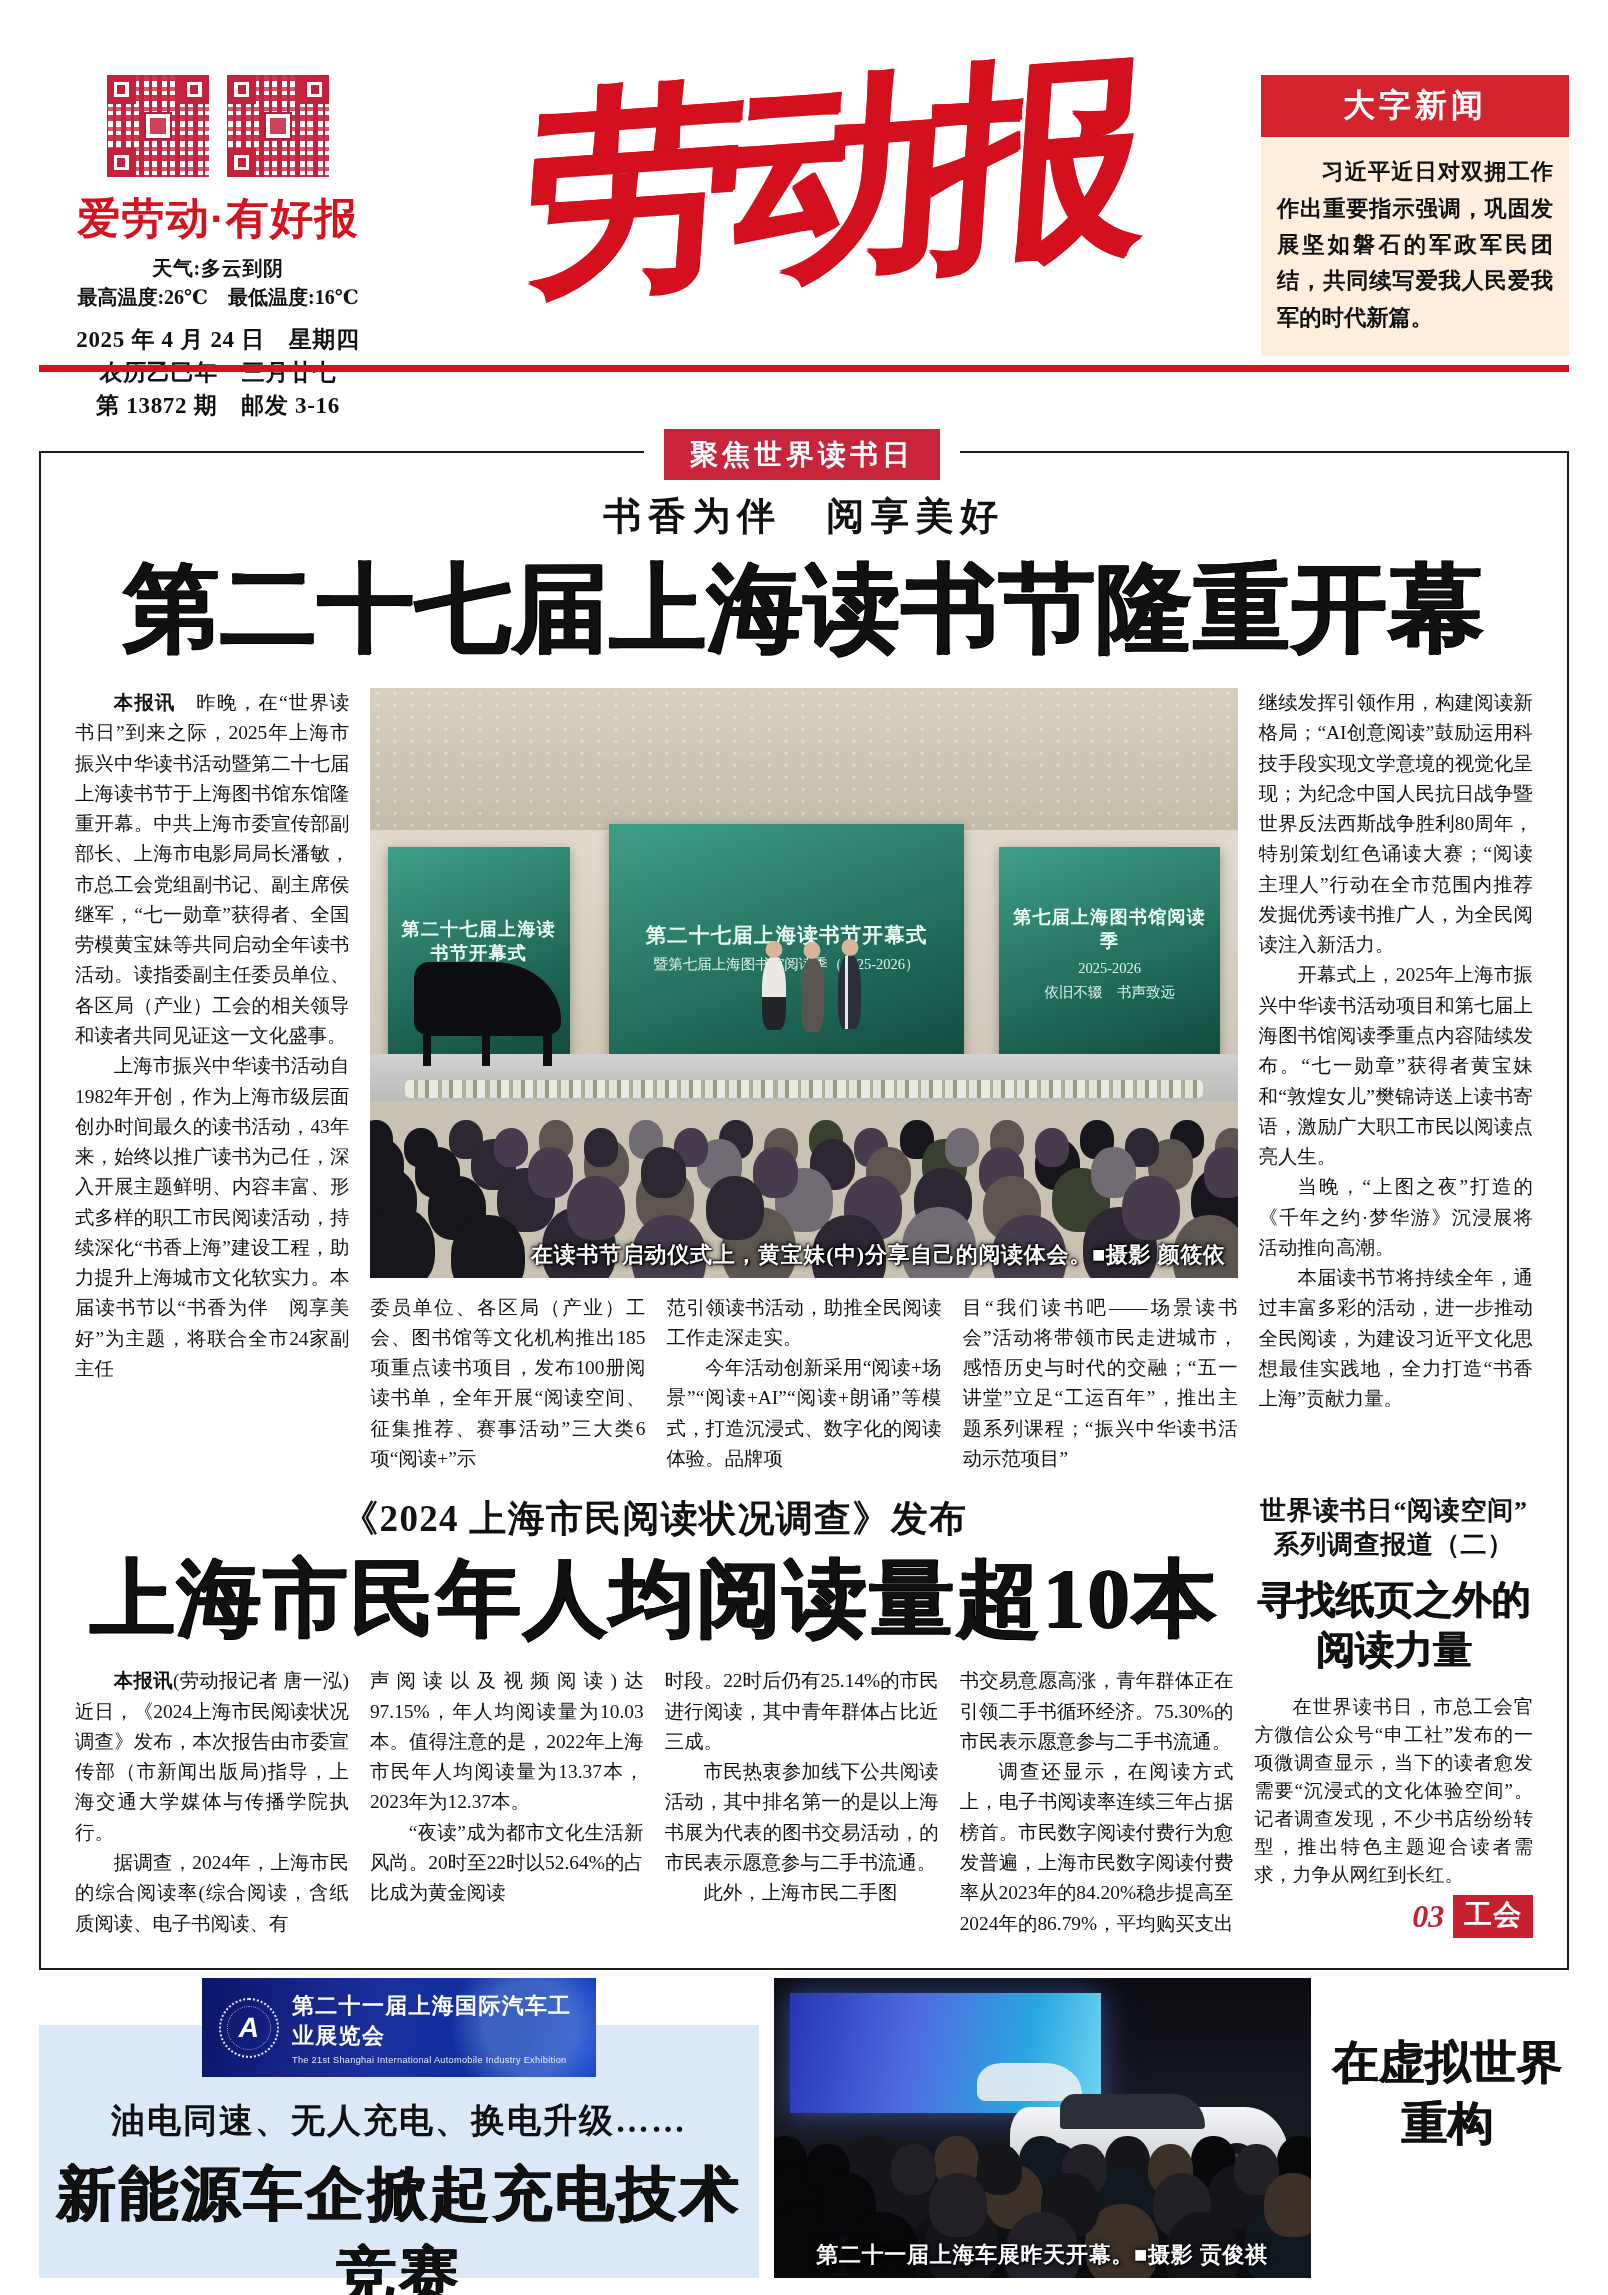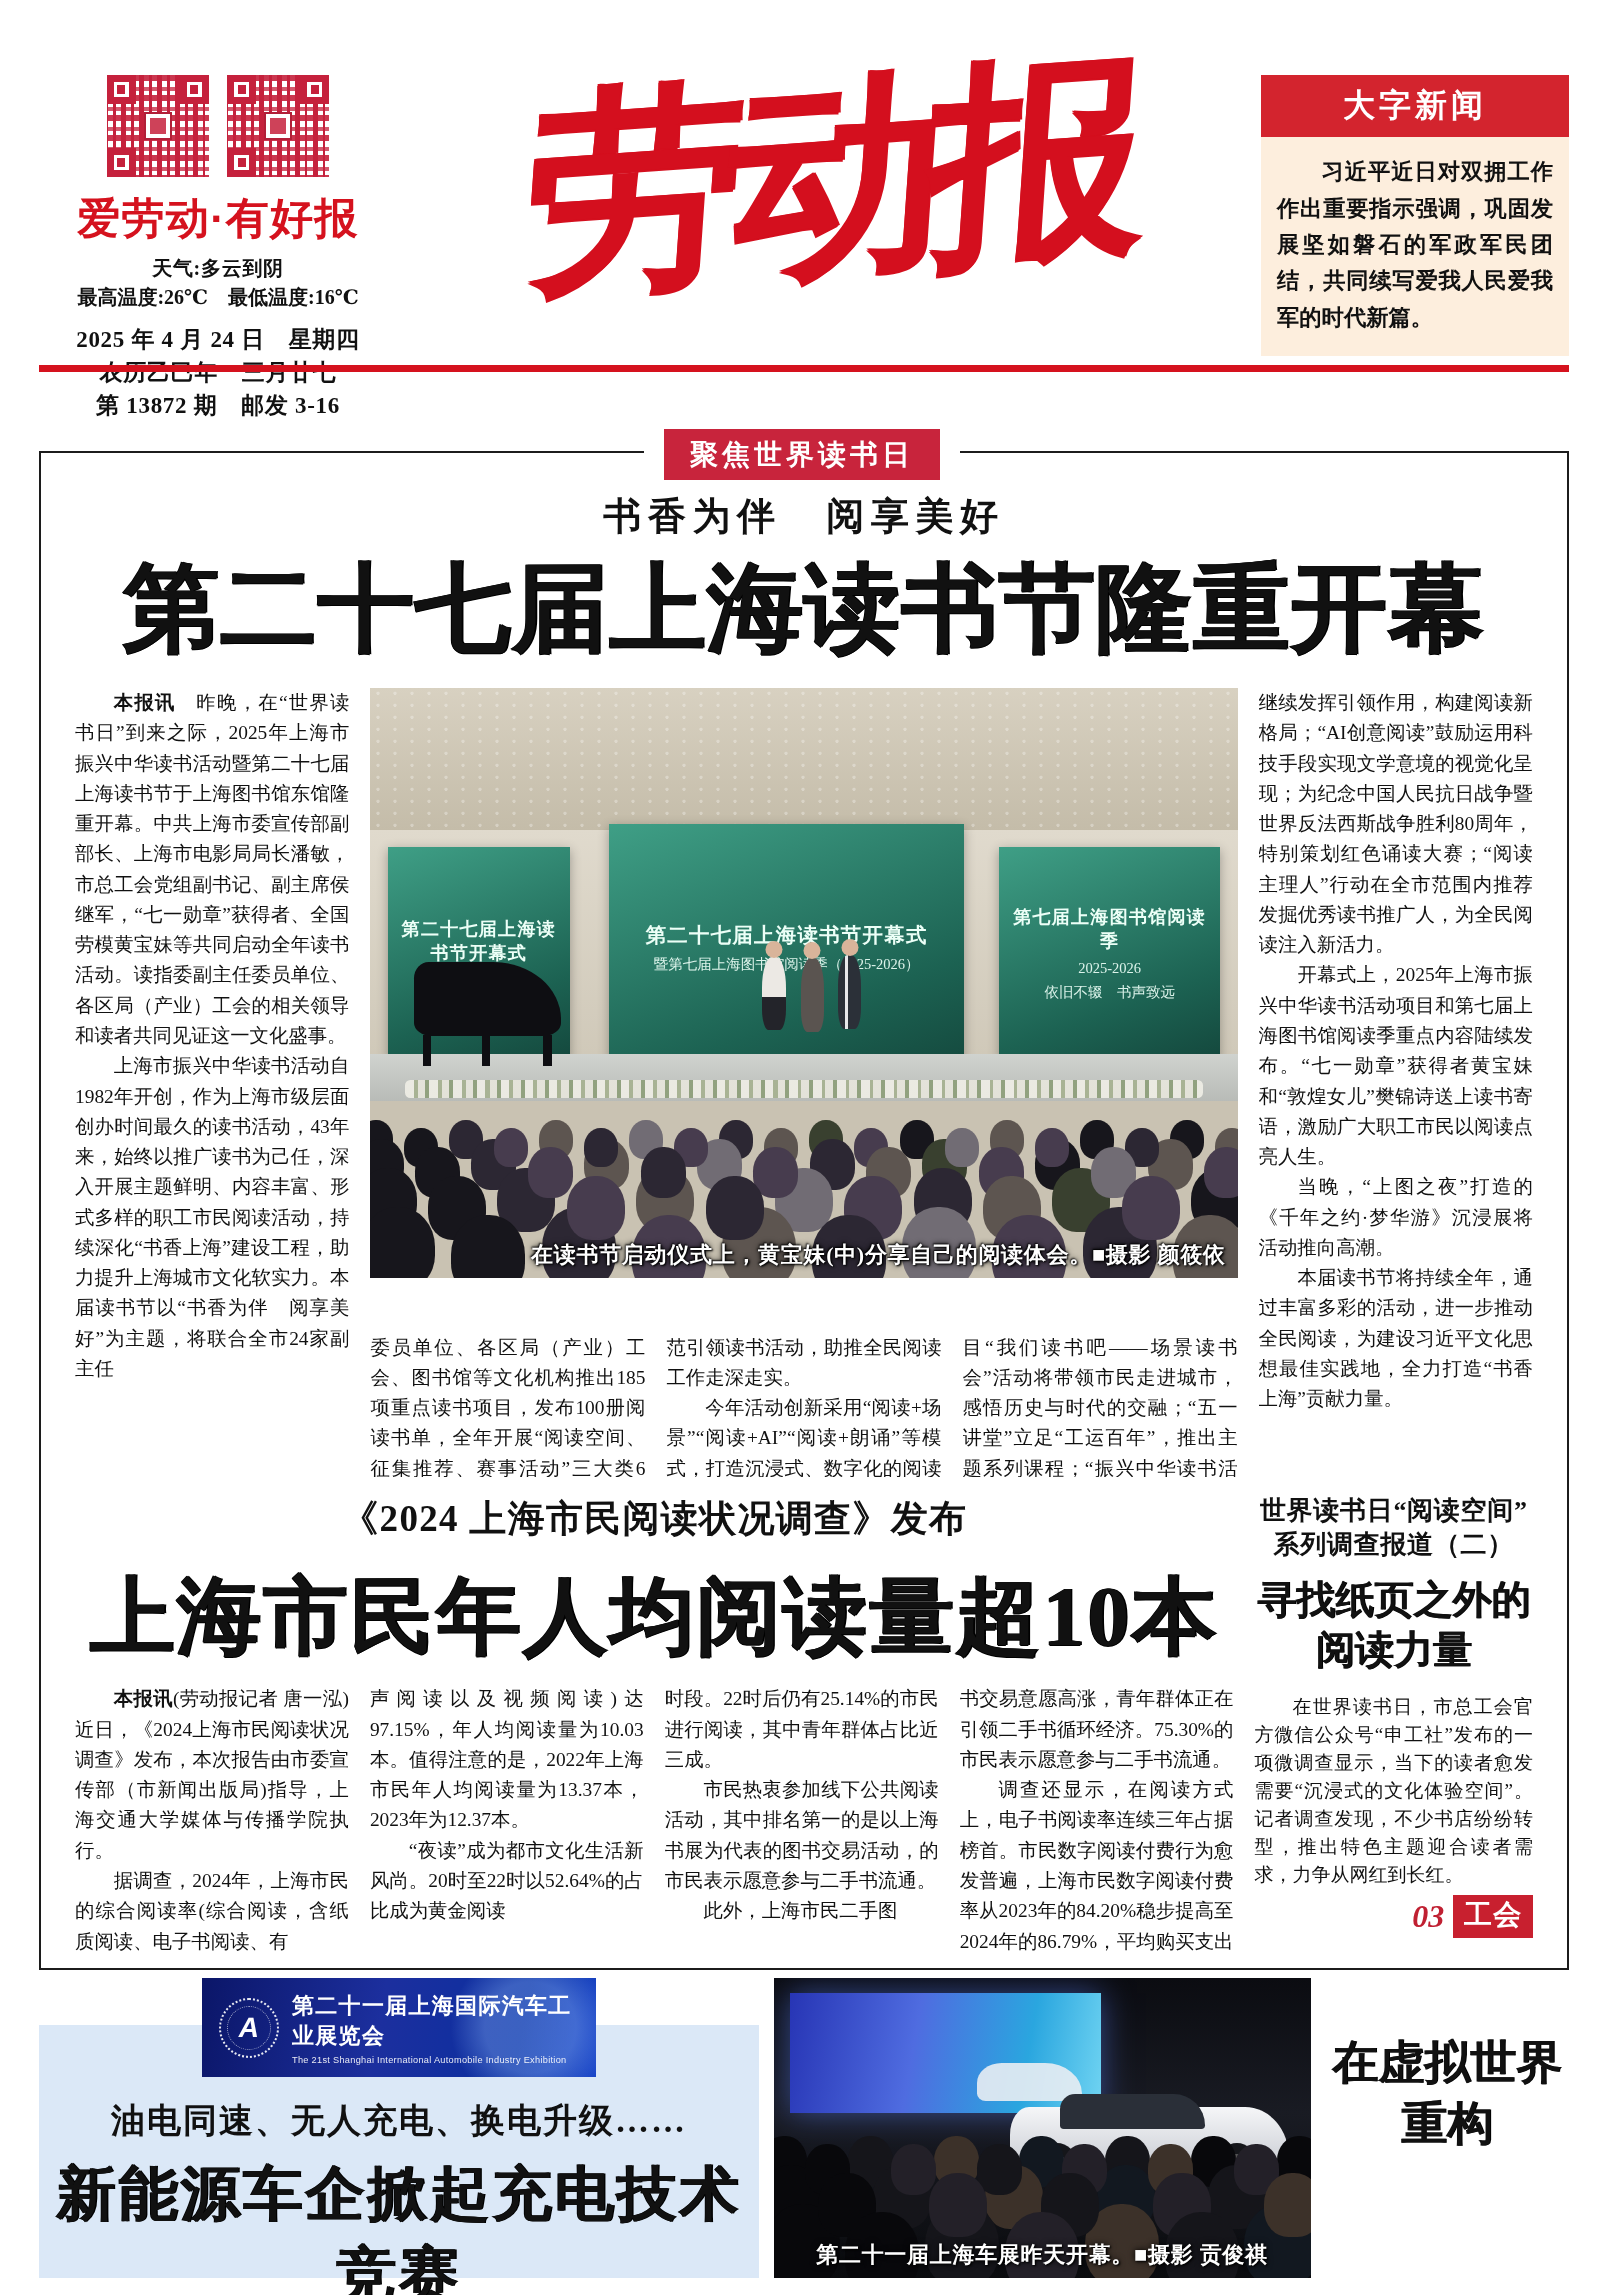--- a/index.html
+++ b/index.html
@@ -51,21 +51,21 @@
                       padding:6.6px 26px; letter-spacing:4px;
                       font-family:"Liberation Sans","DejaVu Sans",sans-serif; }
   .a1-kicker { margin-top:38px; text-align:center; font-size:38px; font-weight:600; letter-spacing:6.6px; }
   .a1-headline { margin-top:5.3px; text-align:center; font-size:96px; font-weight:900; letter-spacing:1.3px;
                  line-height:1.3; white-space:nowrap;
                  text-shadow: 1.6px 0 0 #000, -0.7px 0 0 #000, 0 1px 0 #000; }
   .a1-body { margin-top:16px; display:flex; gap:21px; height:789px; }
   .ncol { flex:1; min-width:0; font-size:19.4px; line-height:1.56; text-align:justify; overflow:hidden; }
   .ncol p { text-indent:2em; }
   .ncol p.noind { text-indent:0; }
-  .midgroup { flex:3.16; display:flex; flex-direction:column; min-width:0;gap:40px; }
+  .midgroup { flex:3.16; display:flex; flex-direction:column; min-width:0; }
   .midcols { flex:1; display:flex; gap:21px; margin-top:14.5px; overflow:hidden; }
 
   
   .photo { position:relative; height:590px; background:#c9c2b2; overflow:hidden; flex:none; }
   .ph-ceiling { position:absolute; top:0; left:0; right:0; height:24%;
     background: radial-gradient(circle at 8px 5.3px, rgba(255,255,255,.30) 0 1.3px, rgba(0,0,0,0) 2px),
                 linear-gradient(180deg,#d8d1c1,#c4bca9);
     background-size: 17px 12px, 100% 100%; }
   .ph-wall { position:absolute; top:24%; left:0; right:0; height:40%;
              background:linear-gradient(180deg,#e0dacd,#cfc8b8); }
@@ -104,21 +104,21 @@
   .r2 i { width:45px; height:51px; margin:-20px -5.3px 0; }
   .r3 i { width:58px; height:64px; margin:-22.3px -6.6px 0; }
   .r4 i { width:74px; height:83px; margin:-25px -8px 0; }
   .ph-cap { position:absolute; right:12px; bottom:8px; color:#fff; font-size:22px; font-weight:600;
             letter-spacing:0.7px; text-shadow:0 0 6px #000, 1.3px 1.3px 2px #000, -0.7px -0.7px 2px #000; }
 
   
   .lower { margin-top:17px; display:flex; gap:21px; }
   .a2 { flex:4.16; min-width:0; }
   .a2-kicker { text-align:center; font-size:37px; font-weight:bold; letter-spacing:1.3px; }
-  .a2-headline { margin-top:20px; text-align:center; font-size:84px; font-weight:900; letter-spacing:2.6px;
+  .a2-headline { margin-top:2px; text-align:center; font-size:84px; font-weight:900; letter-spacing:2.6px;
                  line-height:1.26; white-space:nowrap;
                  text-shadow: 1.6px 0 0 #000, -0.7px 0 0 #000, 0 1px 0 #000; }
   .a2-cols { margin-top:14.5px; display:flex; gap:21px; height:268px; overflow:hidden;justify-content:center; }
   .rightstory { flex:1; min-width:0; display:flex; flex-direction:column; }
   .rs-kicker { text-align:center; font-size:26px; font-weight:900; line-height:1.3; letter-spacing:0.7px; }
   .rs-headline { margin-top:13px; text-align:center; font-size:39px; font-weight:900; line-height:1.3;
                  text-shadow:1px 0 0 #000; }
   .rs-body { margin-top:17px; font-size:19px; line-height:1.47; text-align:justify; text-indent:2em; }
   .pageref { display:flex; justify-content:flex-end; align-items:center; gap:9.2px; margin-top:6.6px; }
   .pnum { color:#c02032; font-size:32px; font-weight:bold; font-style:italic; font-family:"Liberation Serif",serif; }

